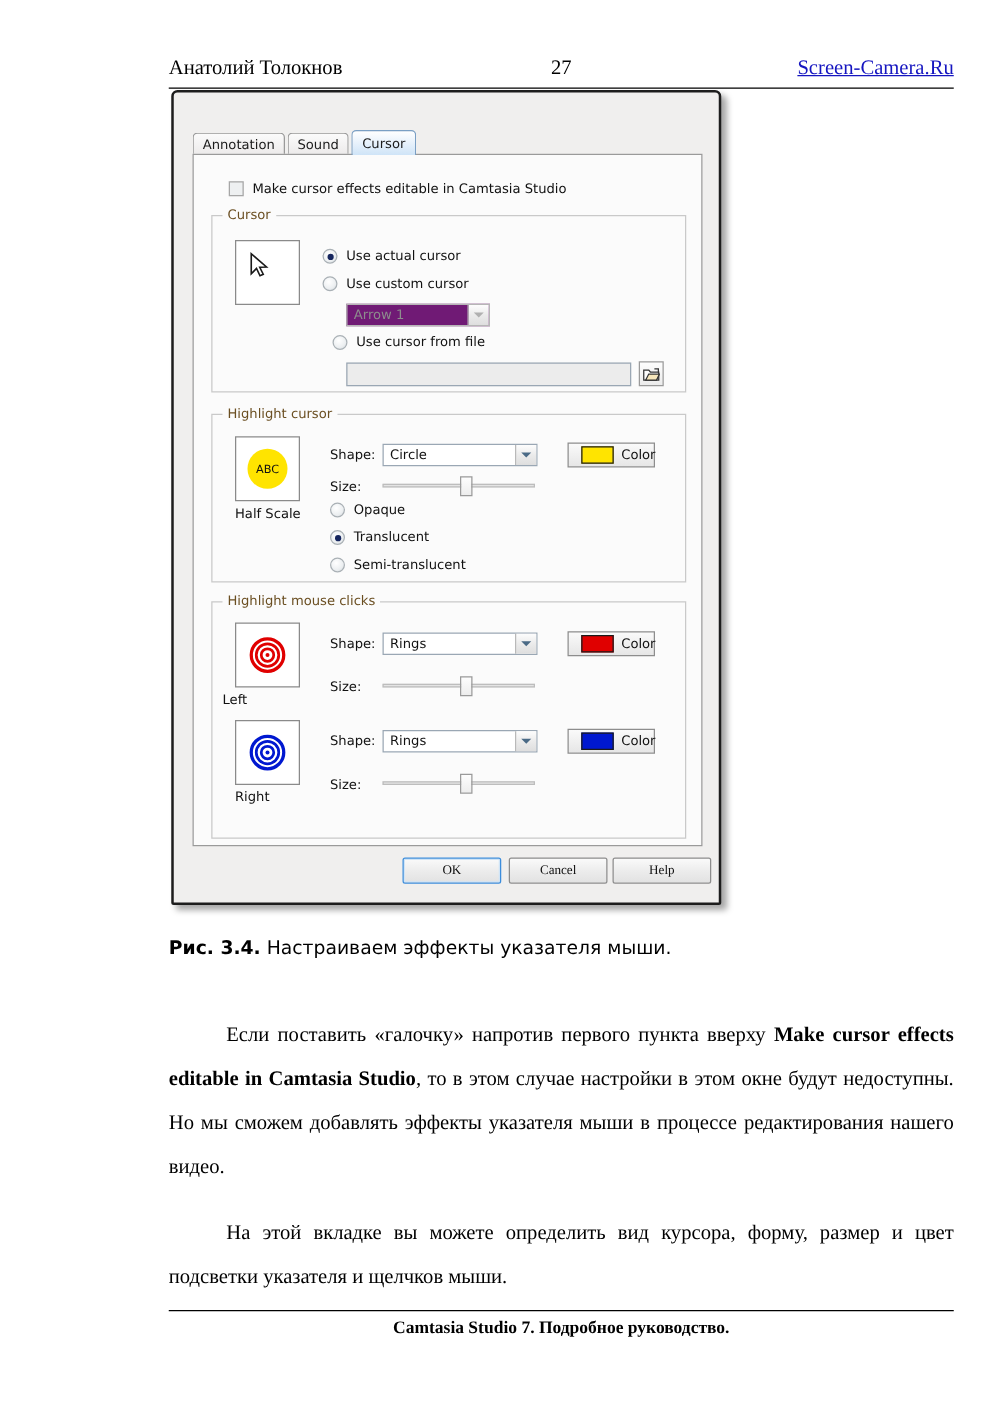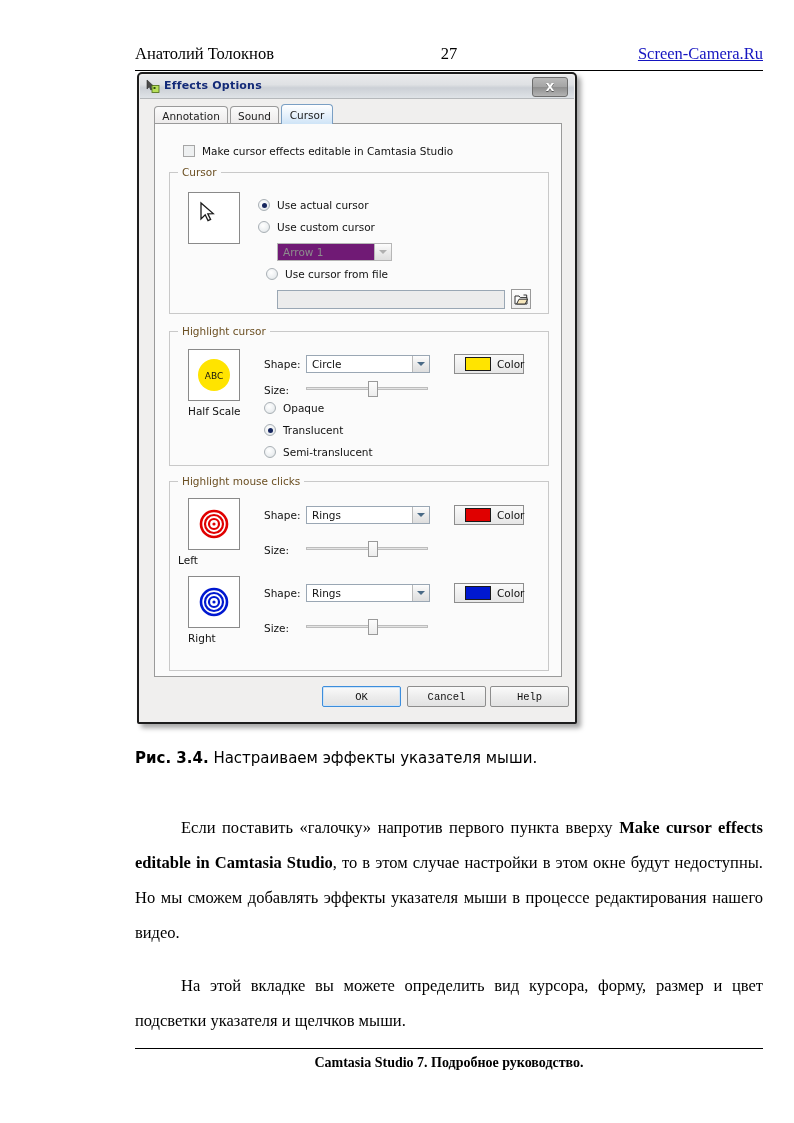--- a/index.html
+++ b/index.html
@@ -157,21 +157,21 @@
     display:flex;align-items:center;padding-left:4px;
   }
   .swatch{width:26px;height:14px;border:1px solid #1a1a1a;box-sizing:border-box;flex:none;}
   .colorbtn span{font-family:"DejaVu Sans",sans-serif;font-size:10.5px;color:#111;margin-left:6px;}
 
   
   .btn{
     position:absolute;height:21px;width:79px;
     background:linear-gradient(180deg,#fafafa 0%,#ececec 52%,#e2e2e2 100%);
     border:1px solid #8d8d8d;border-radius:2px;box-sizing:border-box;
-    font-family:Liberation Mono, monospace;font-size:10.5px;color:#111;
+    font-family:Liberation Serif, serif;font-size:10.5px;color:#111;
     display:flex;align-items:center;justify-content:center;
   }
   .btn.default{border:1px solid #3c8ddc;box-shadow:inset 0 0 0 1px #cfe4f7;}
 
   
   .caption{
     position:absolute;left:112px;top:749px;width:630px;
     font-family:"DejaVu Sans",sans-serif;font-size:15px;color:#000;
   }
   .caption b{font-weight:bold;}
@@ -193,31 +193,20 @@
 <div class="page">
 
   <div class="header">
     <div class="h-left">Анатолий Толокнов</div>
     <div class="h-center">27</div>
     <div class="h-right">Screen-Camera.Ru</div>
   </div>
 
   <div class="dlg">
 
-    <div class="titlebar">
-      <span class="title-icon">
-        <svg width="15" height="15" viewBox="0 0 15 15">
-          <path d="M2 1 L2 10 L4.3 7.8 L5.8 11 L7.2 10.4 L5.7 7.3 L8.7 7.2 Z" fill="#4a4a4a" stroke="#2b2b2b" stroke-width=".6"></path>
-          <rect x="7" y="6.5" width="7" height="7" fill="#b8e05a" stroke="#4a6a14" stroke-width=".8"></rect>
-          <rect x="8.5" y="8" width="2" height="2" fill="#2f4f08"></rect>
-        </svg>
-      </span>
-      <span class="title-text">Effects Options</span>
-      <div class="close-btn">X</div>
-    </div>
 
     <div class="tabstrip">
       <div class="tab" style="left:0;width:74px;">Annotation</div>
       <div class="tab" style="left:76px;width:49px;">Sound</div>
       <div class="tab active" style="left:127px;width:52px;">Cursor</div>
     </div>
 
     <div class="tabpanel">
 
       <div class="chkrow">

